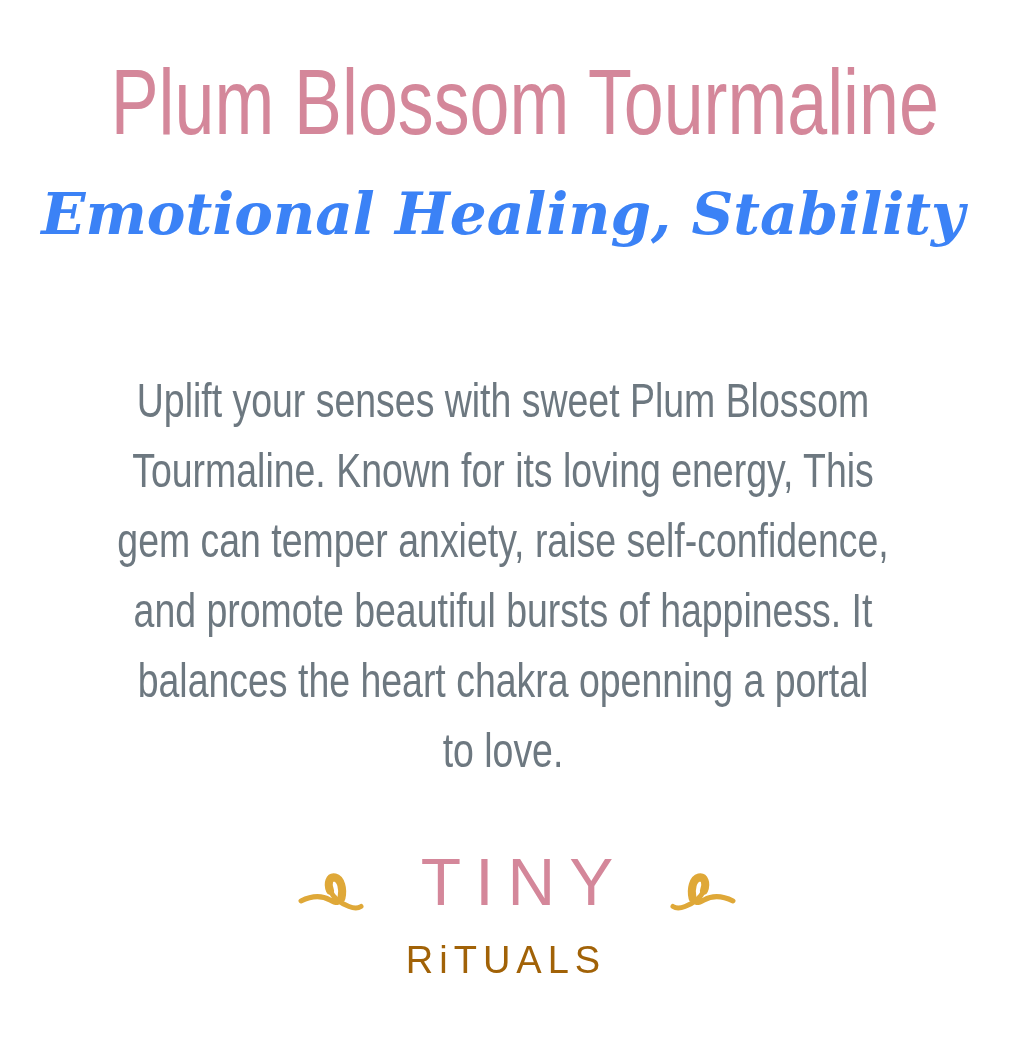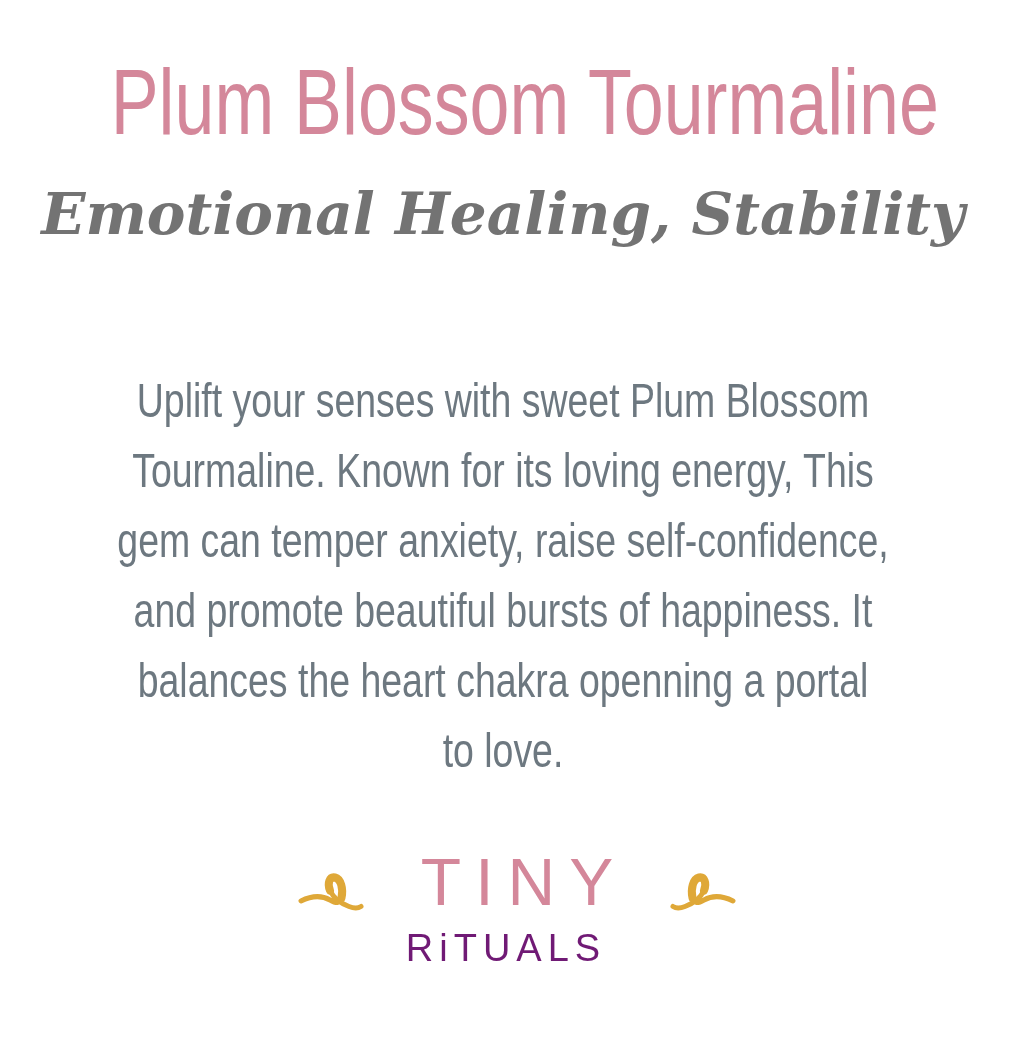--- a/index.html
+++ b/index.html
@@ -24,21 +24,21 @@
     white-space: nowrap;
     transform: scaleX(0.78);
     transform-origin: center;
   }
   .subtitle {
     position: absolute;
     top: 168px;
     left: 0;
     width: 100%;
     text-align: center;
-    color: #737373;
+    color: #3b82f6;
     font-family: "DejaVu Serif", serif;
     font-style: italic;
     font-weight: bold;
     font-size: 58px;
     line-height: 92px;
     white-space: nowrap;
   }
   .body-text {
     position: absolute;
     top: 366px;
@@ -79,22 +79,22 @@
   .ribbon {
     width: 84px;
     height: 44px;
     flex: 0 0 auto;
     transform: translateY(10px);
   }
   .ribbon-right {
     transform: translateY(10px) scaleX(-1);
   }
   .logo-rituals {
-    margin-top: 7px;
-    color: #701a75;
+    margin-top: 19px;
+    color: #a16207;
     font-size: 38px;
     letter-spacing: 6px;
     padding-left: 6px;
     white-space: nowrap;
   }
 </style>
 </head>
 <body>
 
 <div class="card">

